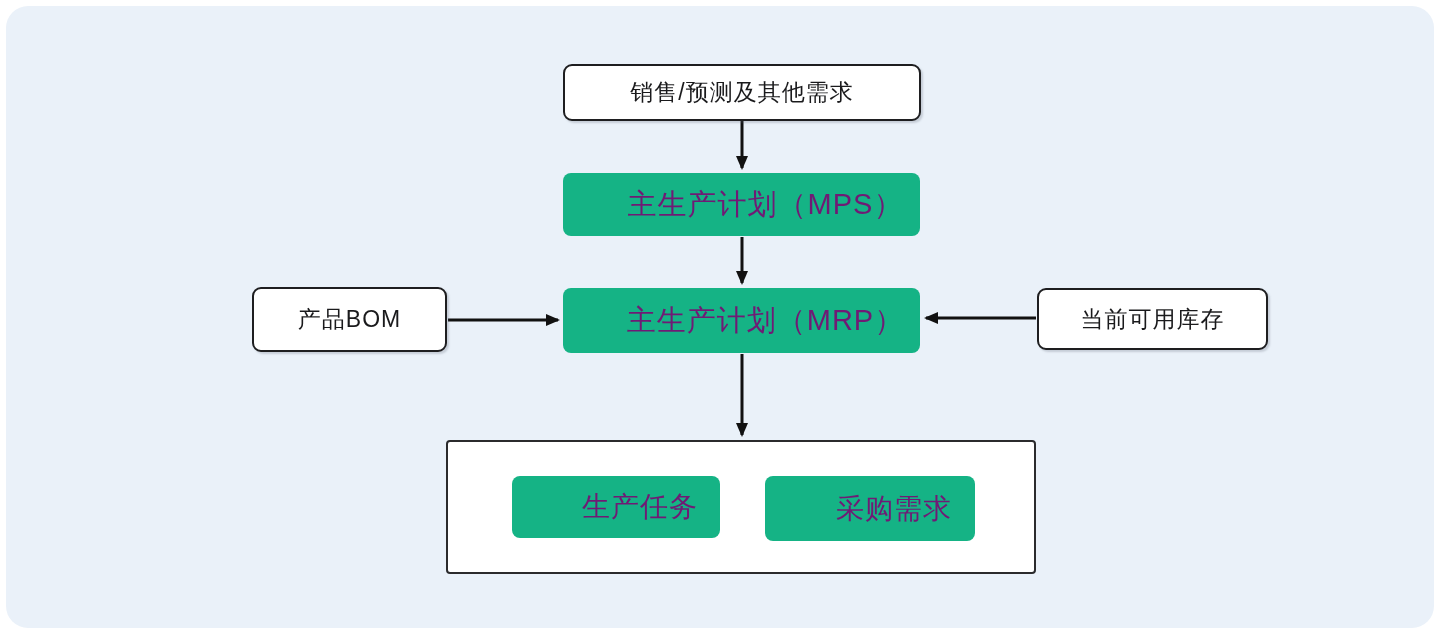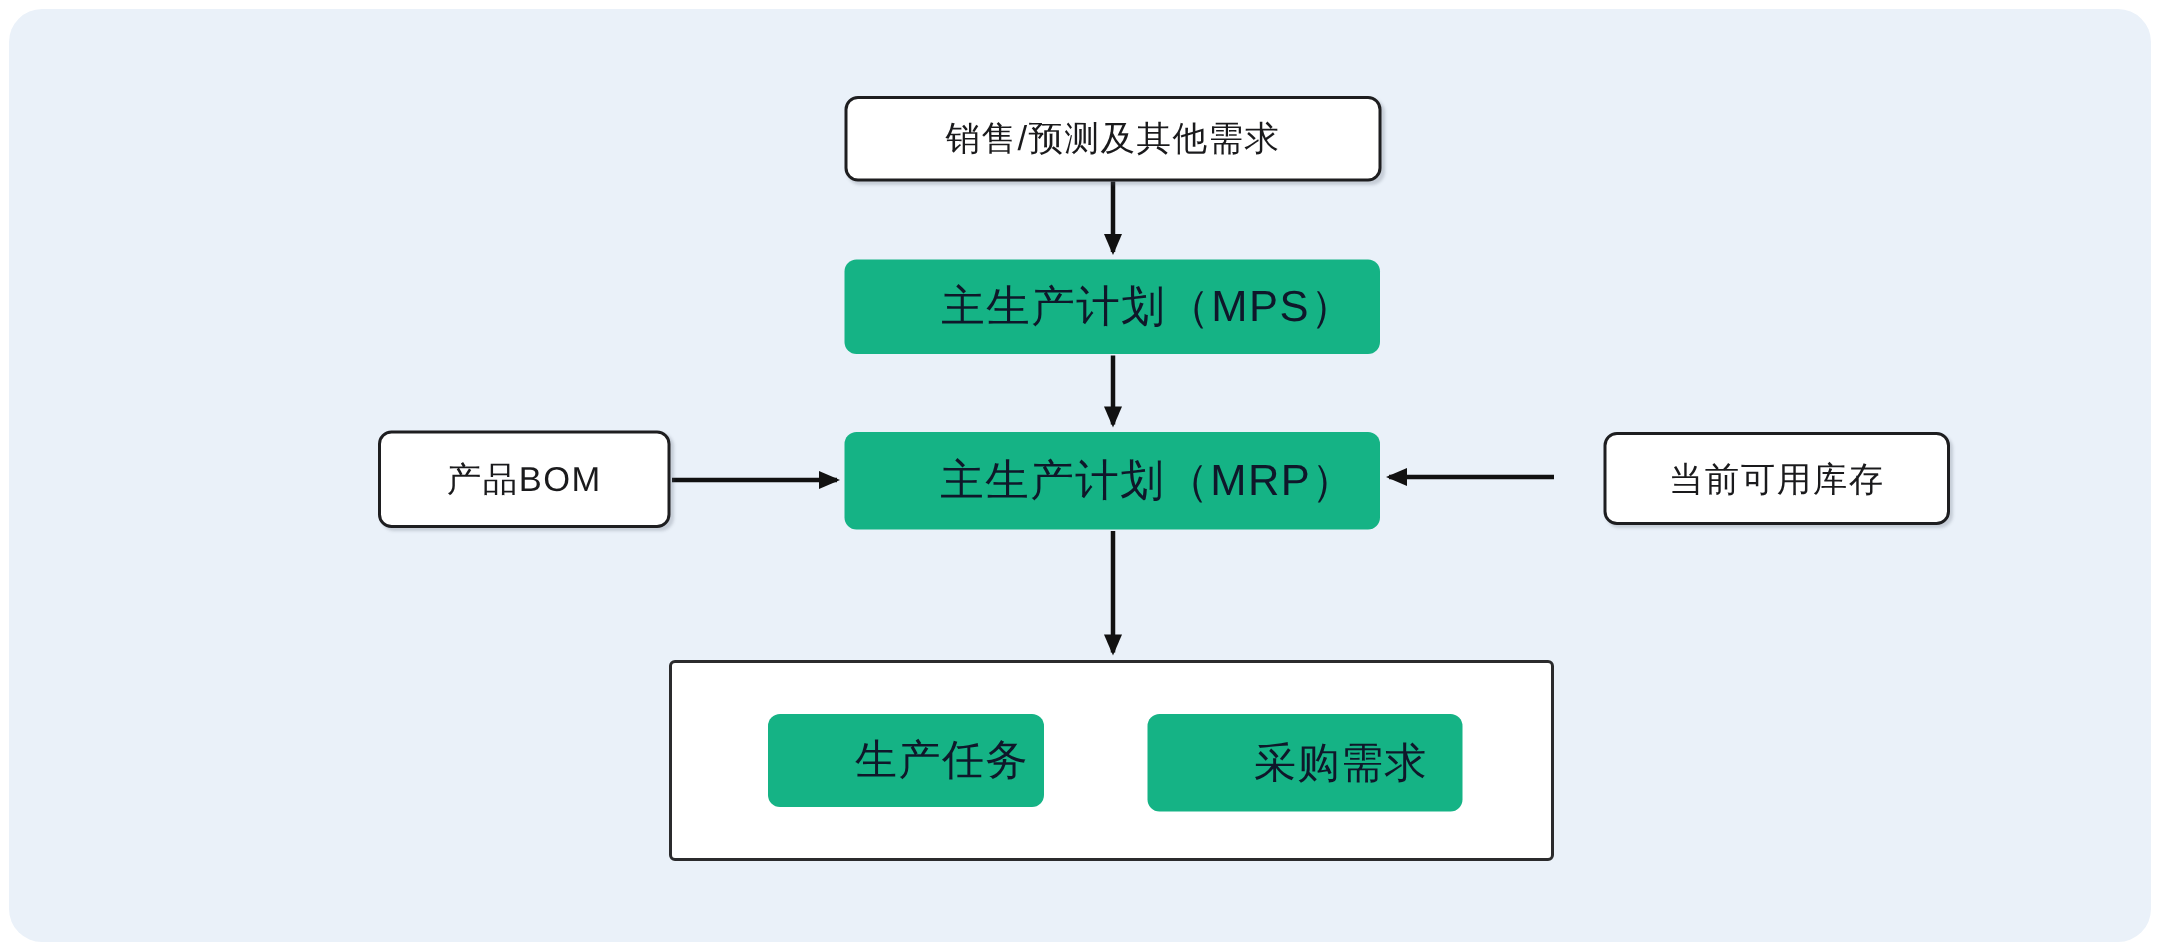--- a/index.html
+++ b/index.html
@@ -47,42 +47,42 @@
     border: 2px solid #1e1e20;
     border-radius: 9px;
     color: #1a1a1c;
     font-size: 23px;
     font-weight: 500;
     box-shadow: 2px 2px 2px rgba(90,100,115,0.25);
   }
   .node-green {
     background: #15b385;
     border-radius: 8px;
-    color: #0f172a;
+    color: #701a75;
     font-size: 29px;
     font-weight: 500;
     padding-left: 48px;
   }
   .outputs-container {
     position: absolute;
     left: 446px;
     top: 440px;
     width: 590px;
     height: 134px;
     background: #ffffff;
     border: 2px solid #2b2b2d;
     border-radius: 4px;
     box-sizing: border-box;
   }
   .box-sales     { left: 563px; top: 64px;  width: 358px; height: 57px; }
   .box-mps       { left: 563px; top: 173px; width: 357px; height: 63px; }
   .box-bom       { left: 252px; top: 287px; width: 195px; height: 65px; }
   .box-mrp       { left: 563px; top: 288px; width: 357px; height: 65px; }
-  .box-inventory { left: 1037px; top: 288px; width: 231px; height: 62px; margin-left: 32px; }
-  .box-production{ left: 512px; top: 476px; width: 184px; height: 62px; font-size: 28px; }
+  .box-inventory { left: 1037px; top: 288px; width: 231px; height: 62px; }
+  .box-production{ left: 512px; top: 476px; width: 208px; height: 62px; font-size: 28px; }
   .box-purchase  { left: 765px; top: 476px; width: 210px; height: 65px; font-size: 28px; }
   .watermark {
     position: absolute;
     right: 28px;
     top: 551px;
     font-size: 35px;
     font-weight: 400;
     letter-spacing: 1px;
     color: #f3f7fb;
     text-shadow: -2px -2px 0 #ccd4de, 1px 1px 1px rgba(255,255,255,0.9);

